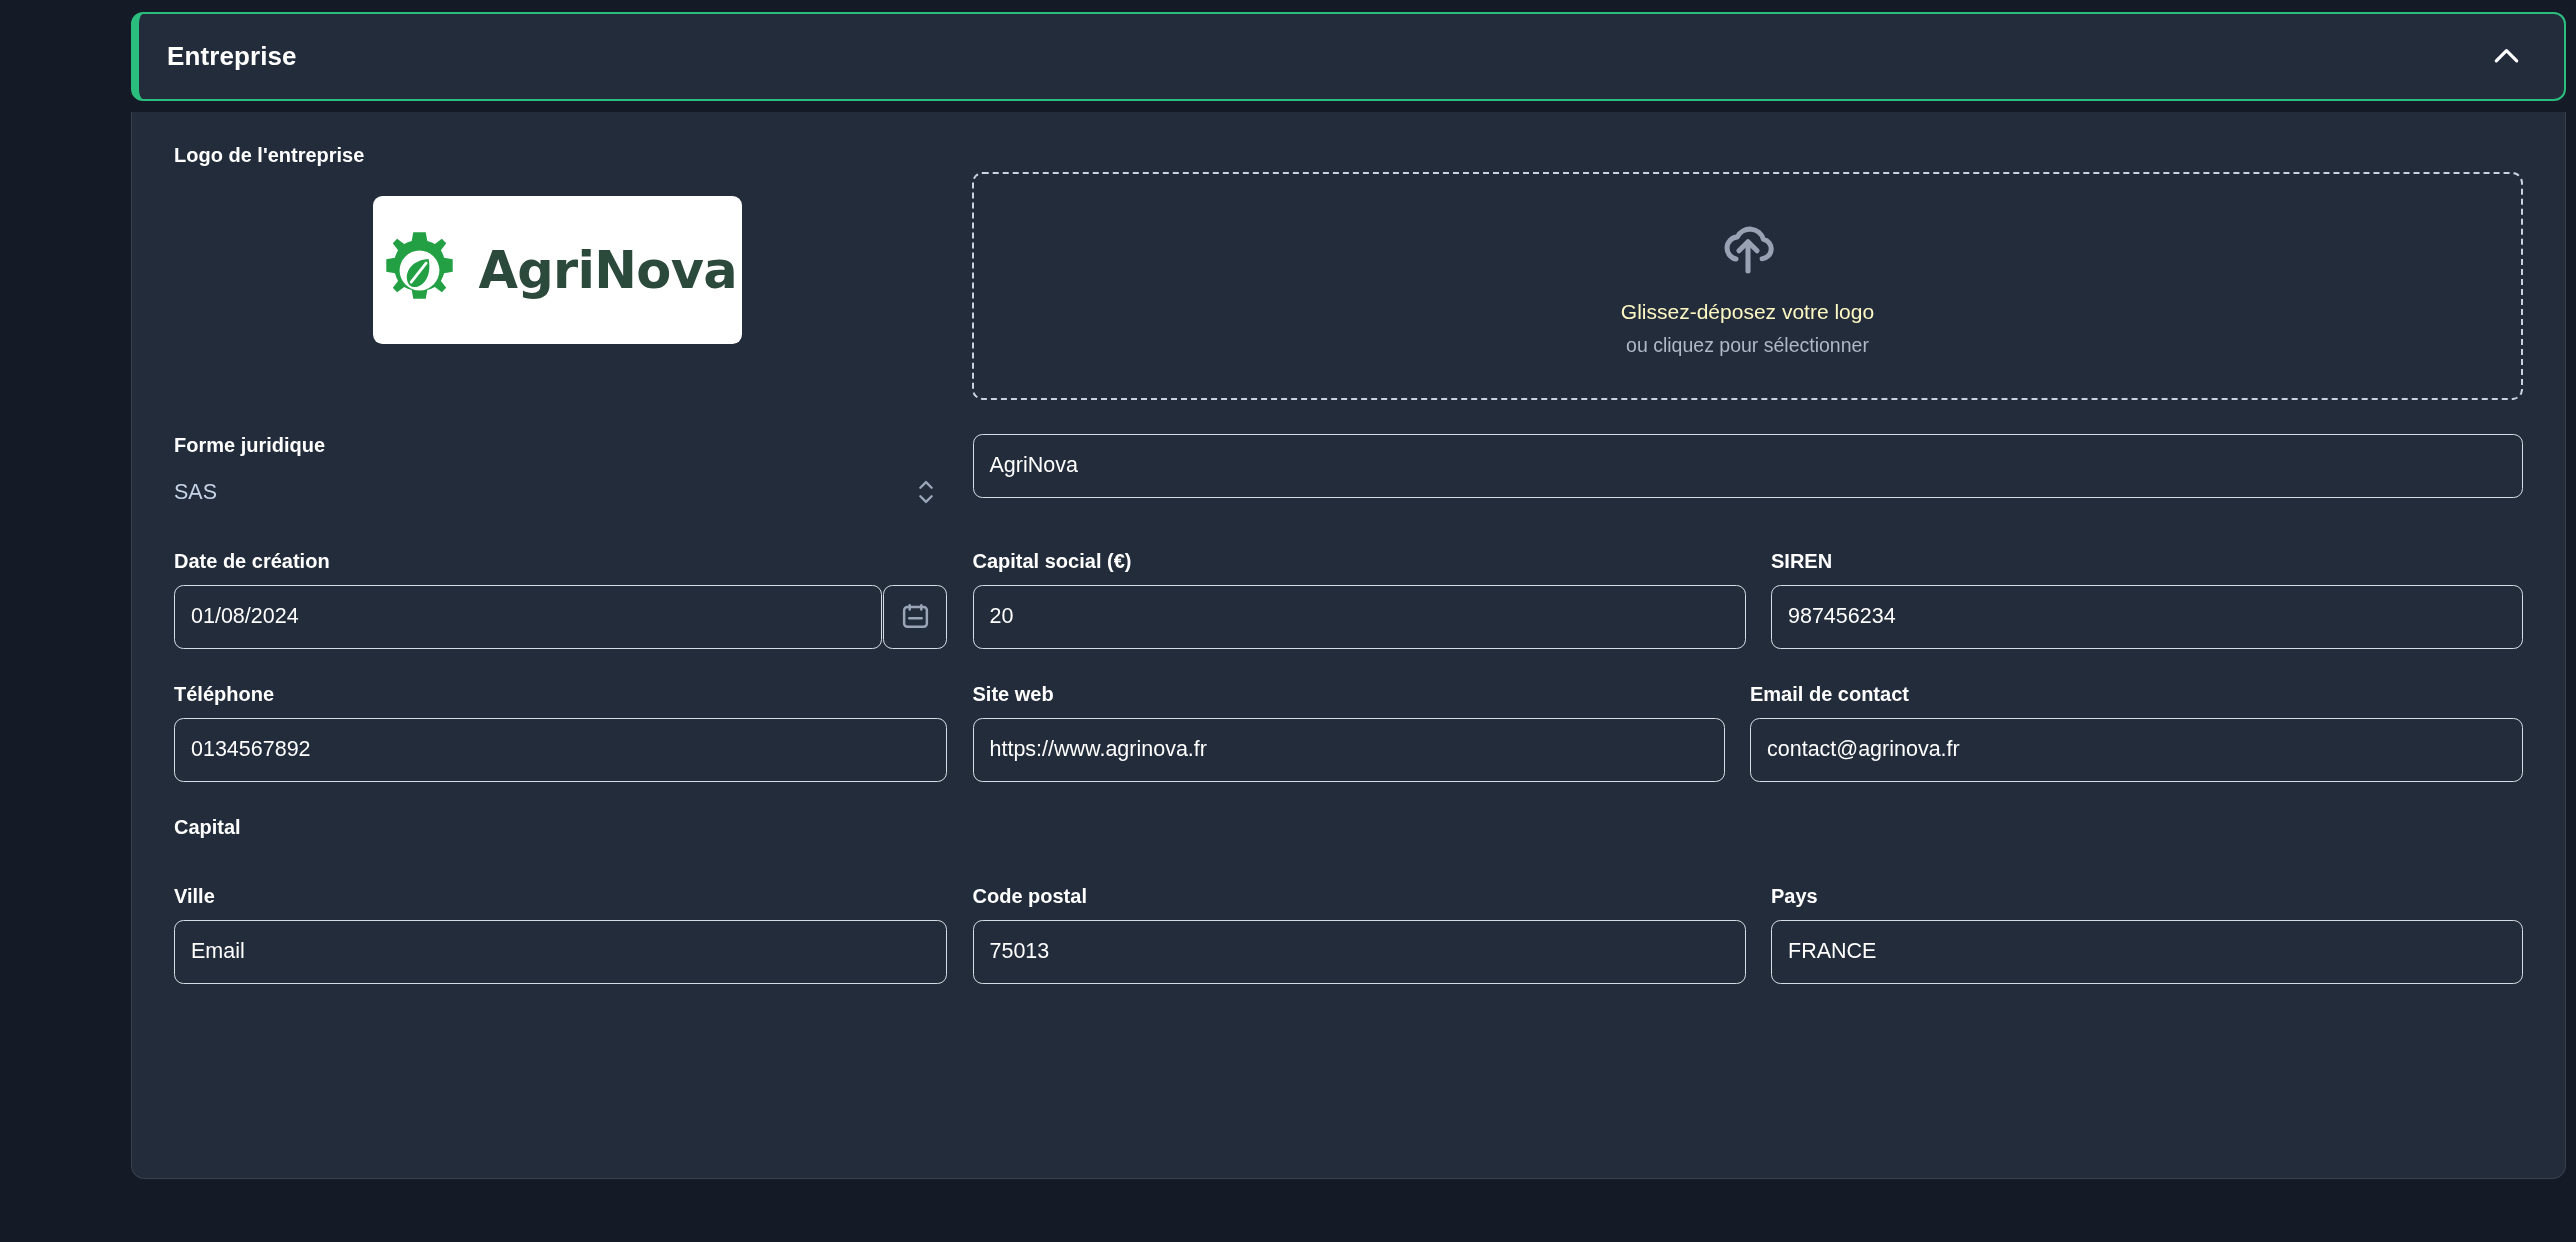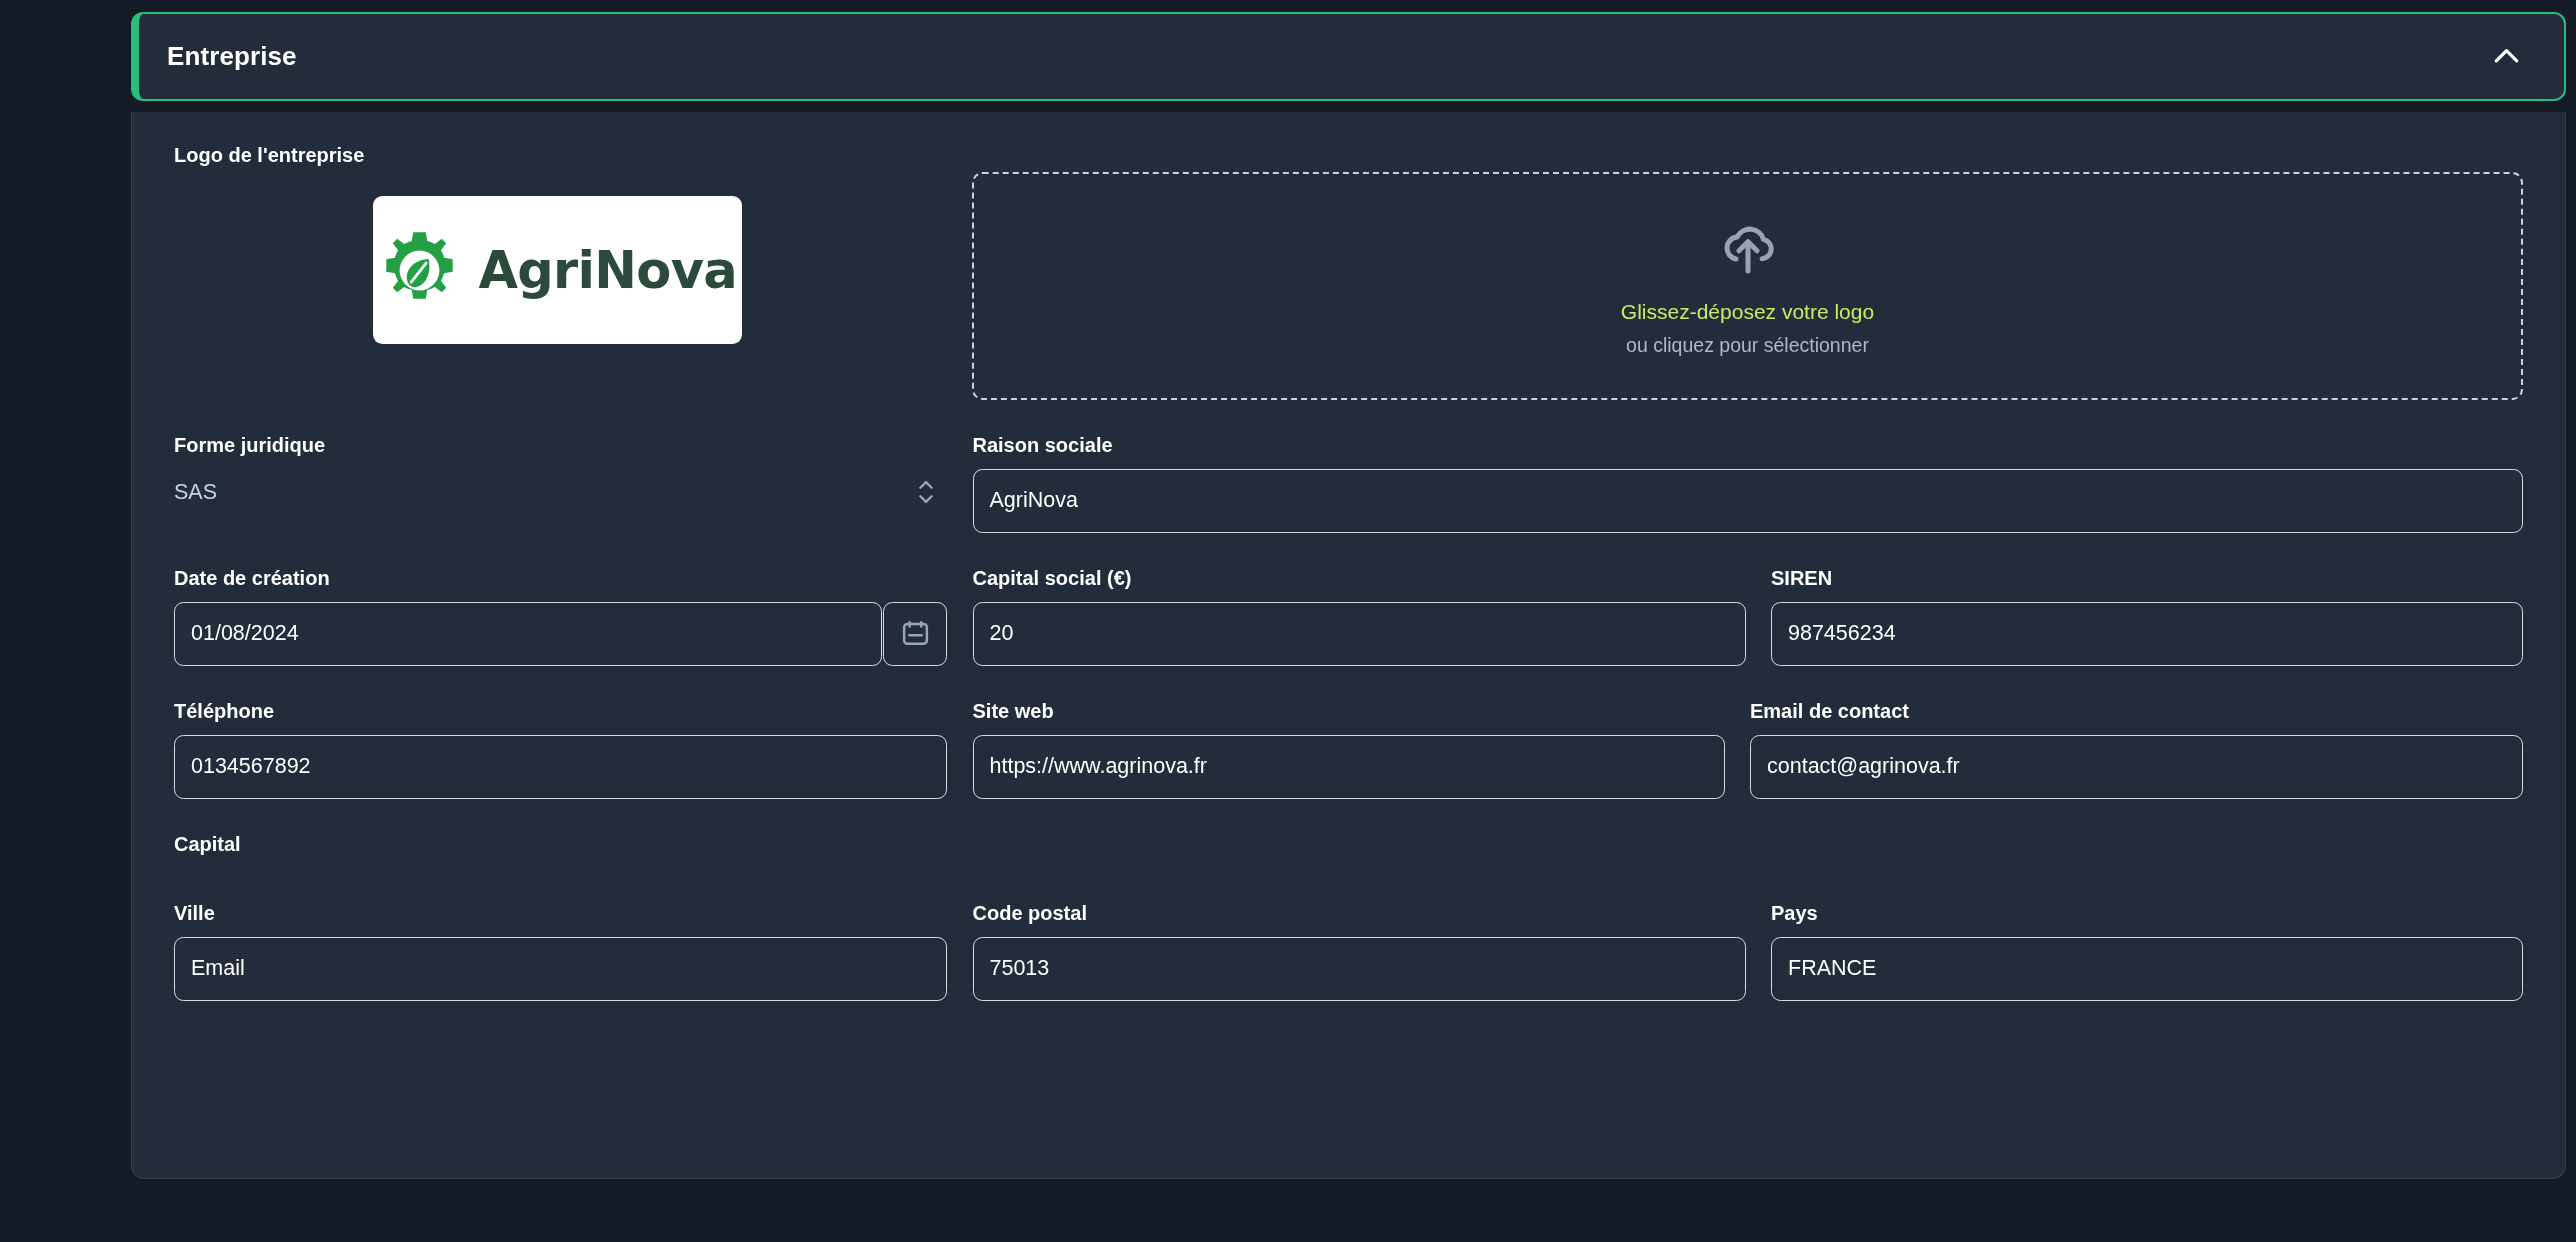--- a/index.html
+++ b/index.html
@@ -130,21 +130,21 @@
     border-radius: 10.7px;
     display: flex;
     flex-direction: column;
     align-items: center;
     justify-content: center;
     gap: 9.4px;
   }
 
   .cloud-upload-icon { width: 64px; height: 64px; display: block; margin-bottom: 12px; }
 
-  .dropzone-line1 { color: #bef264; font-size: 21px; }
+  .dropzone-line1 { color: #fef9c3; font-size: 21px; }
   .dropzone-line2 { color: #aeb8c6; font-size: 19.5px; }
 
   
   .select-shell {
     position: relative;
     width: 100%;
     height: 47px;
     display: flex;
     align-items: center;
     padding-right: 38px;
@@ -233,21 +233,20 @@
             <span>
               <svg class="stepper-icon" viewBox="0 0 16 22" fill="none" stroke="#9aa6b8" stroke-width="1.7" stroke-linecap="round" stroke-linejoin="round">
                 <polyline points="4,8 8,4 12,8"></polyline>
                 <polyline points="4,14 8,18 12,14"></polyline>
               </svg>
             </span>
           </div>
         </div>
 
         <div class="col col-wide">
-          <span class="field-label">Raison sociale</span>
           <div class="text-input">AgriNova</div>
         </div>
       </div>
 
       <div class="row">
         <div class="col col-1">
           <span class="field-label">Date de création</span>
           <div class="date-wrap">
             <div class="text-input">01/08/2024</div>
             <div class="calendar-button">

